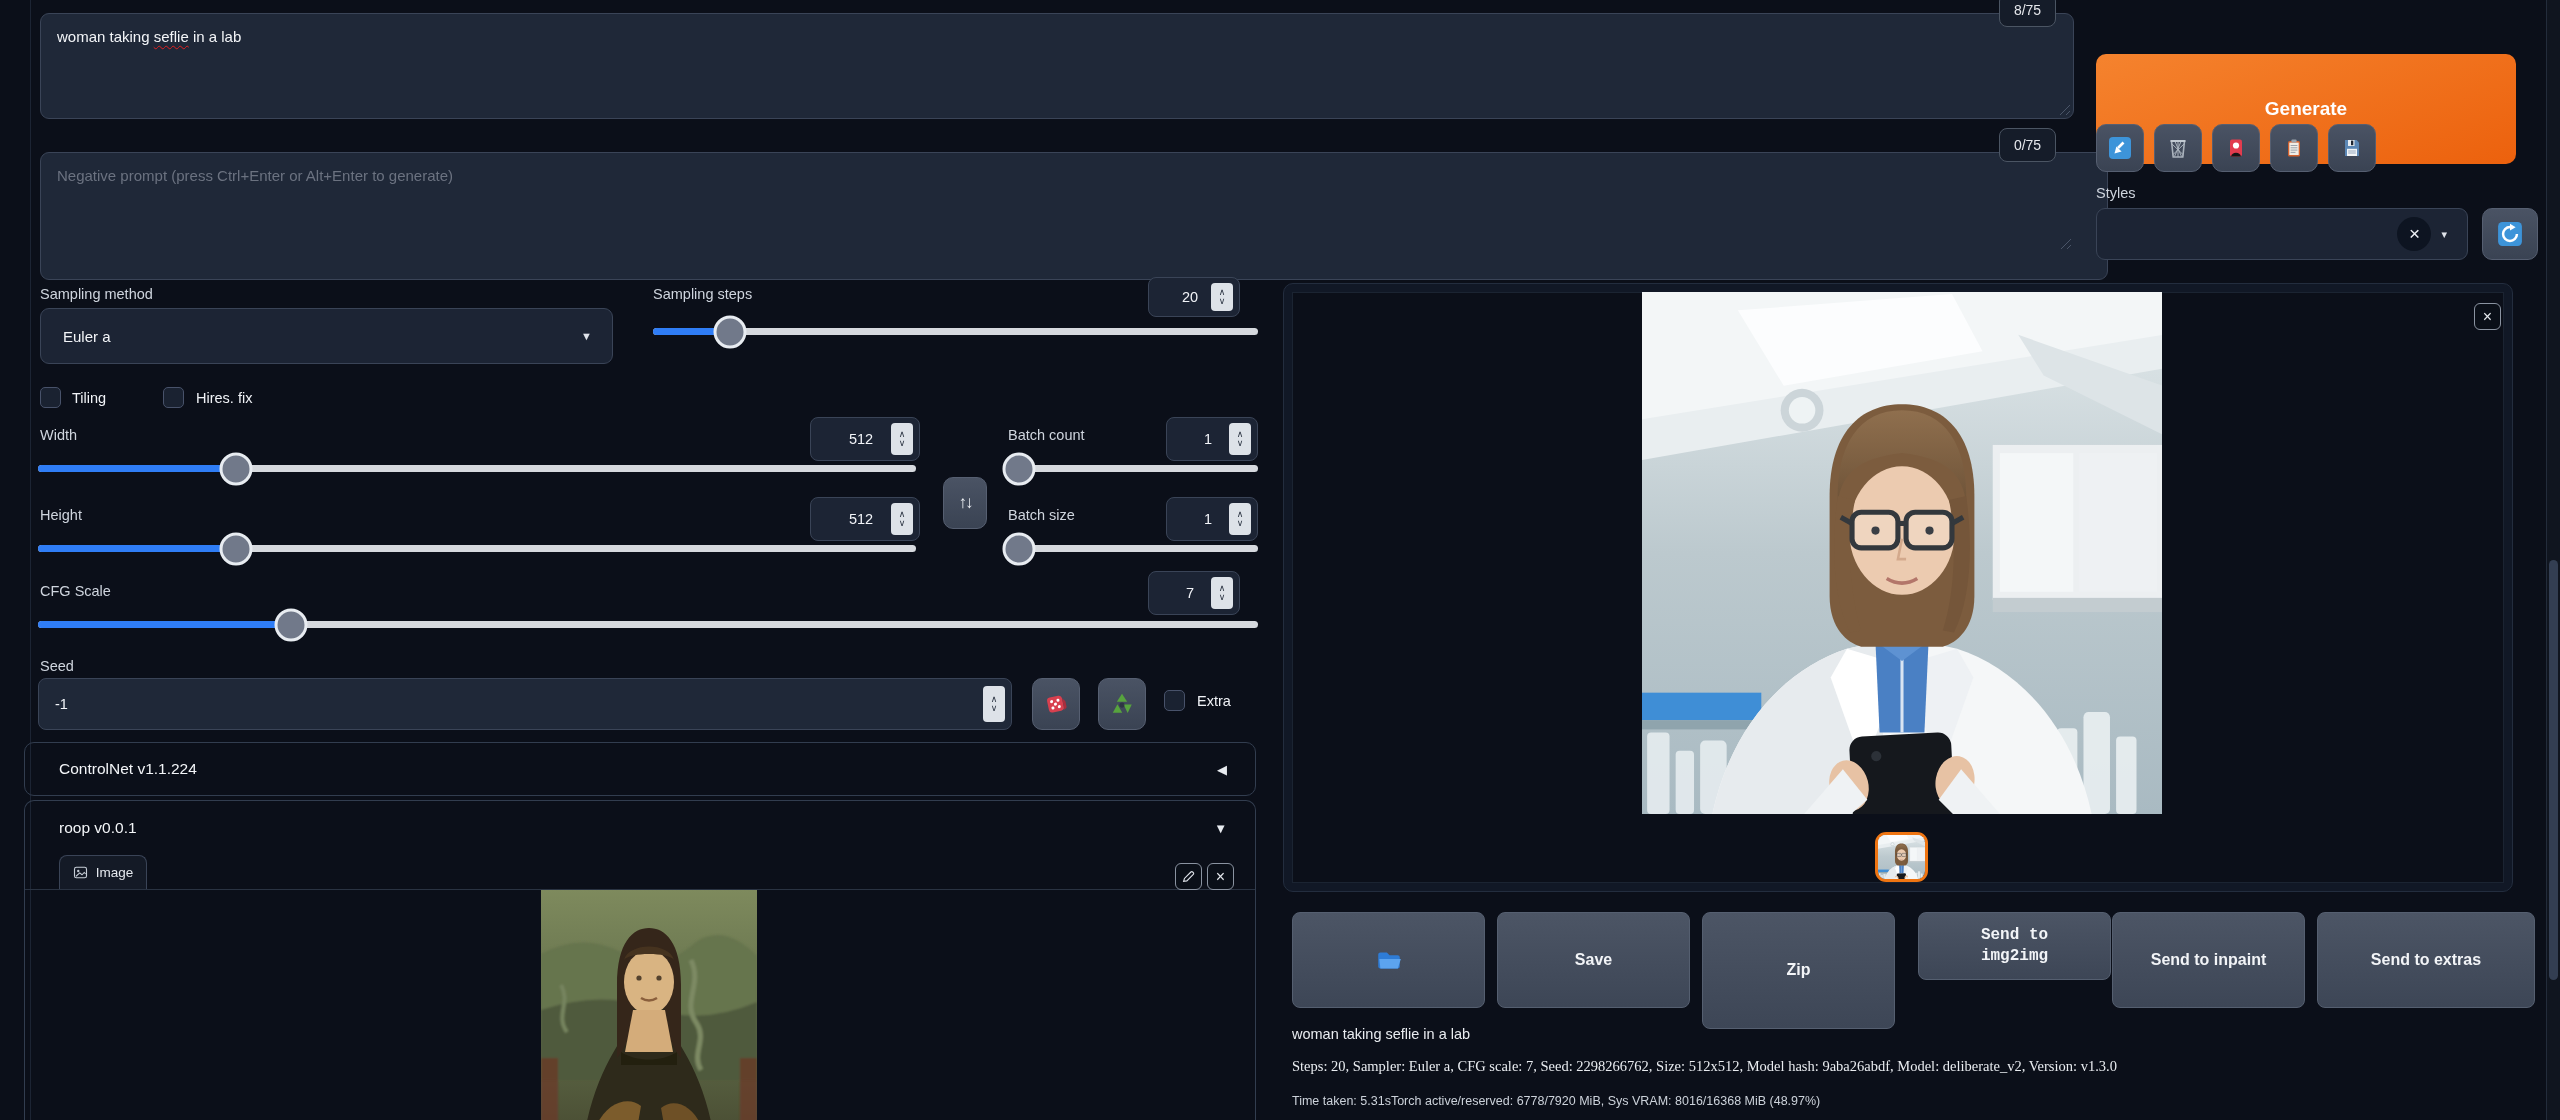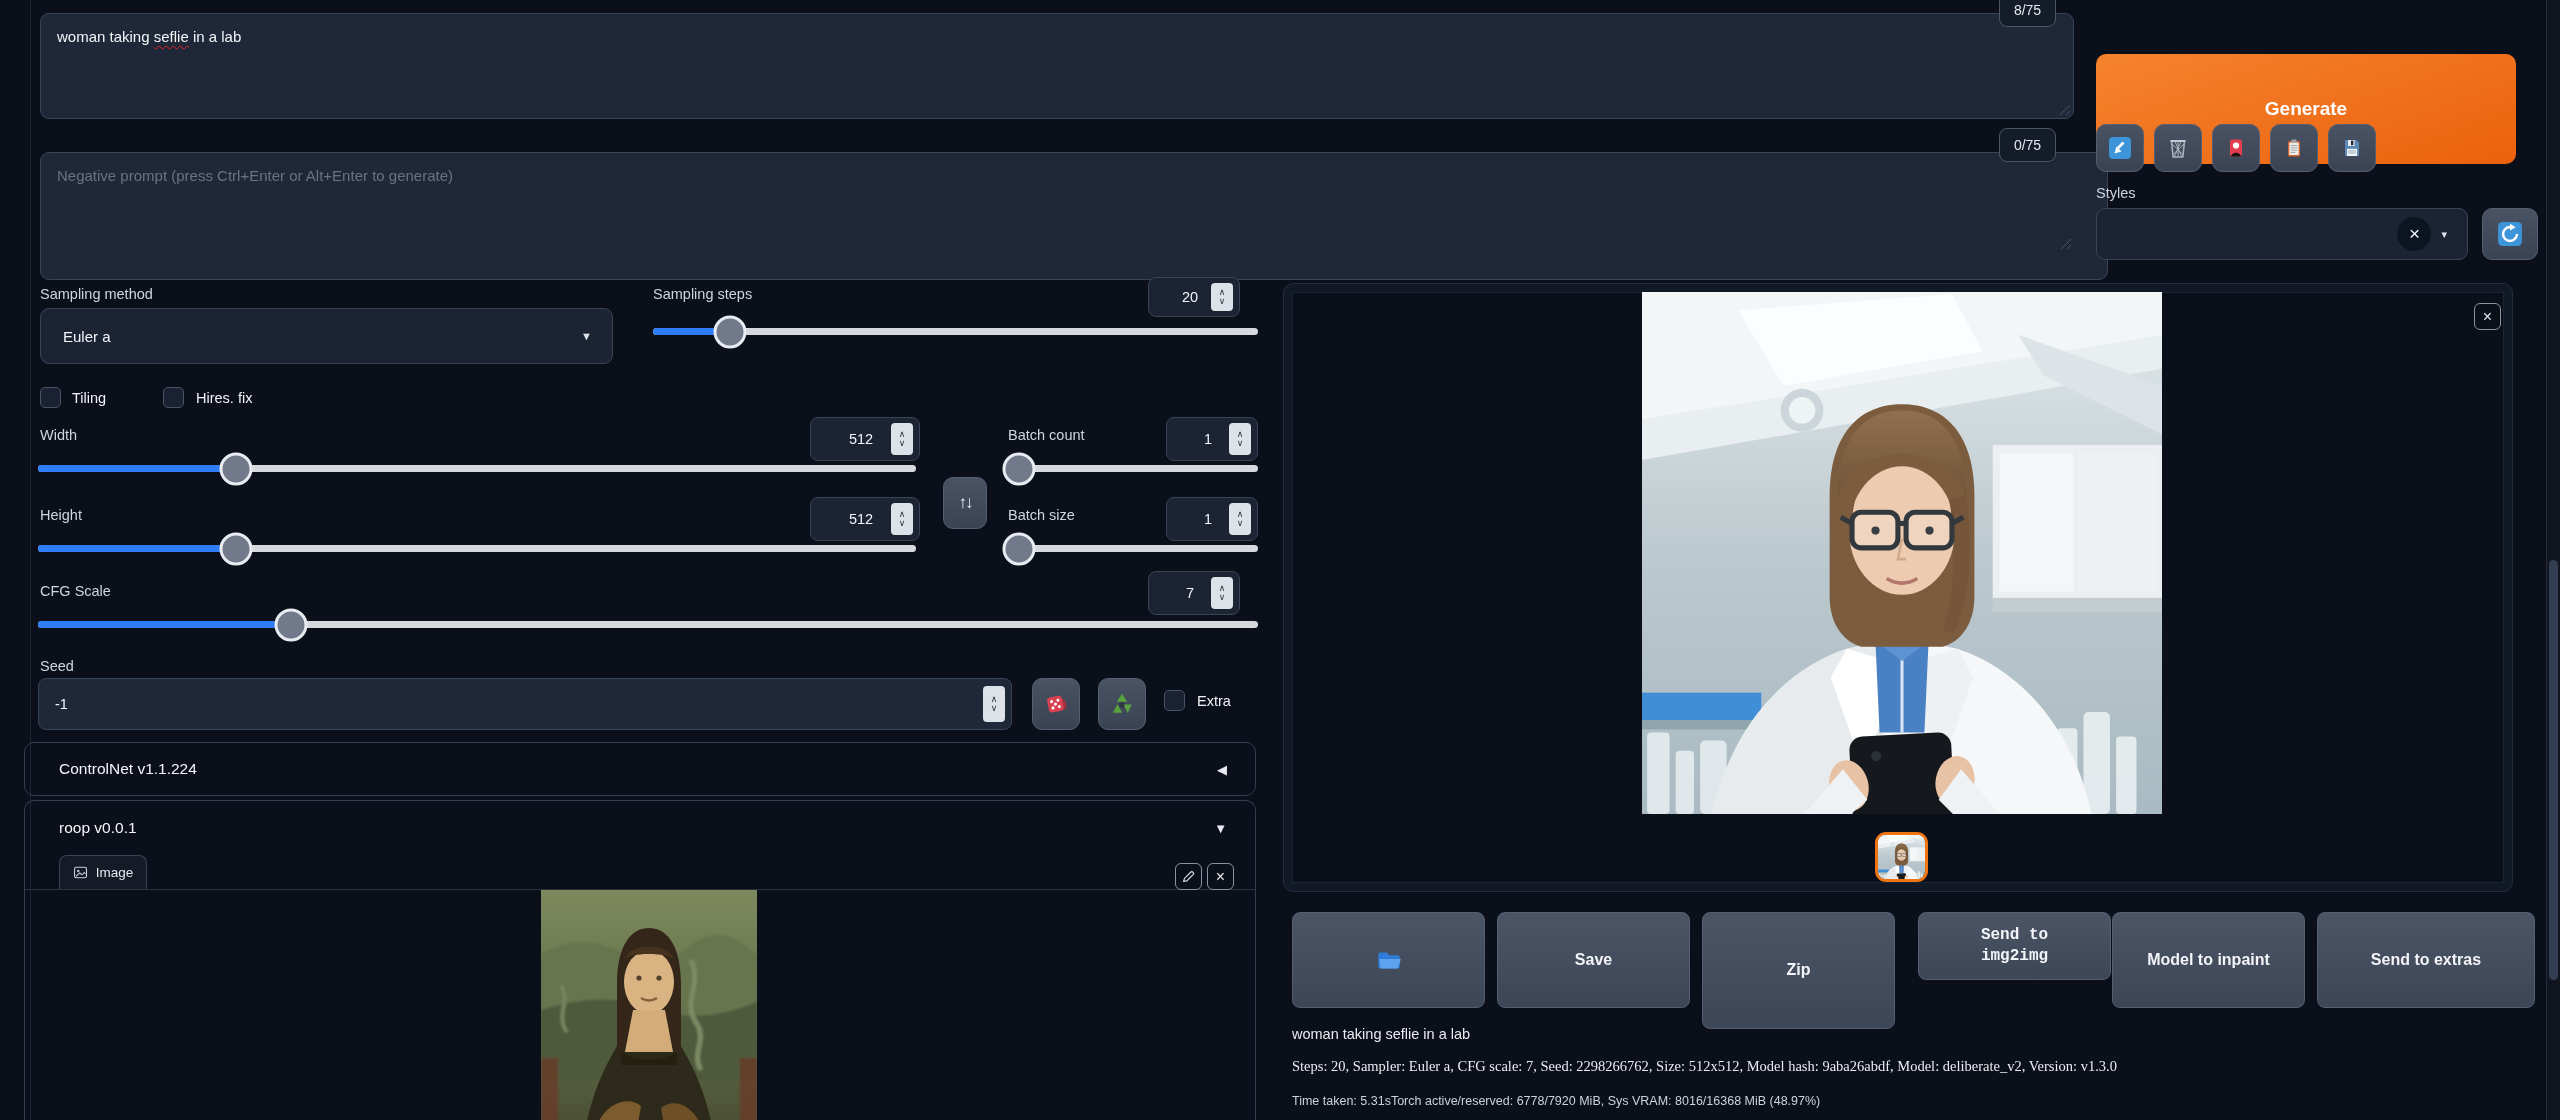--- a/index.html
+++ b/index.html
@@ -439,21 +439,21 @@
   <div class="abs graybtn" style="left:1497px;top:912px;width:193px;height:96px;">
     <span>Save</span>
   </div>
   <div class="abs graybtn" style="left:1702px;top:912px;width:193px;height:117px;">
     <span>Zip</span>
   </div>
   <div class="abs graybtn" style="left:1918px;top:912px;width:193px;height:68px;font-family:Liberation Mono, monospace;">
     <span style="display:inline-block;max-width:95px;">Send to img2img</span>
   </div>
   <div class="abs graybtn" style="left:2112px;top:912px;width:193px;height:96px;">
-    <span>Model to inpaint</span>
+    <span>Send to inpaint</span>
   </div>
   <div class="abs graybtn" style="left:2317px;top:912px;width:218px;height:96px;">
     <span>Send to extras</span>
   </div>
 
   <div class="abs echo" style="left:1292px;top:1026px;">woman taking seflie in a lab</div>
   <div class="abs echo" style="left:1292px;top:1058px;width:1220px;font-family:Liberation Serif, serif;">Steps: 20, Sampler: Euler a, CFG scale: 7, Seed: 2298266762, Size: 512x512, Model hash: 9aba26abdf, Model: deliberate_v2, Version: v1.3.0</div>
   <div class="abs time" style="left:1292px;top:1094px;"><span>Time taken: 5.31s</span><span>Torch active/reserved: 6778/7920 MiB, Sys VRAM: 8016/16368 MiB (48.97%)</span></div>
 
   <div class="abs scroll-track" style="left:2546px;top:0;width:14px;height:1120px;">

